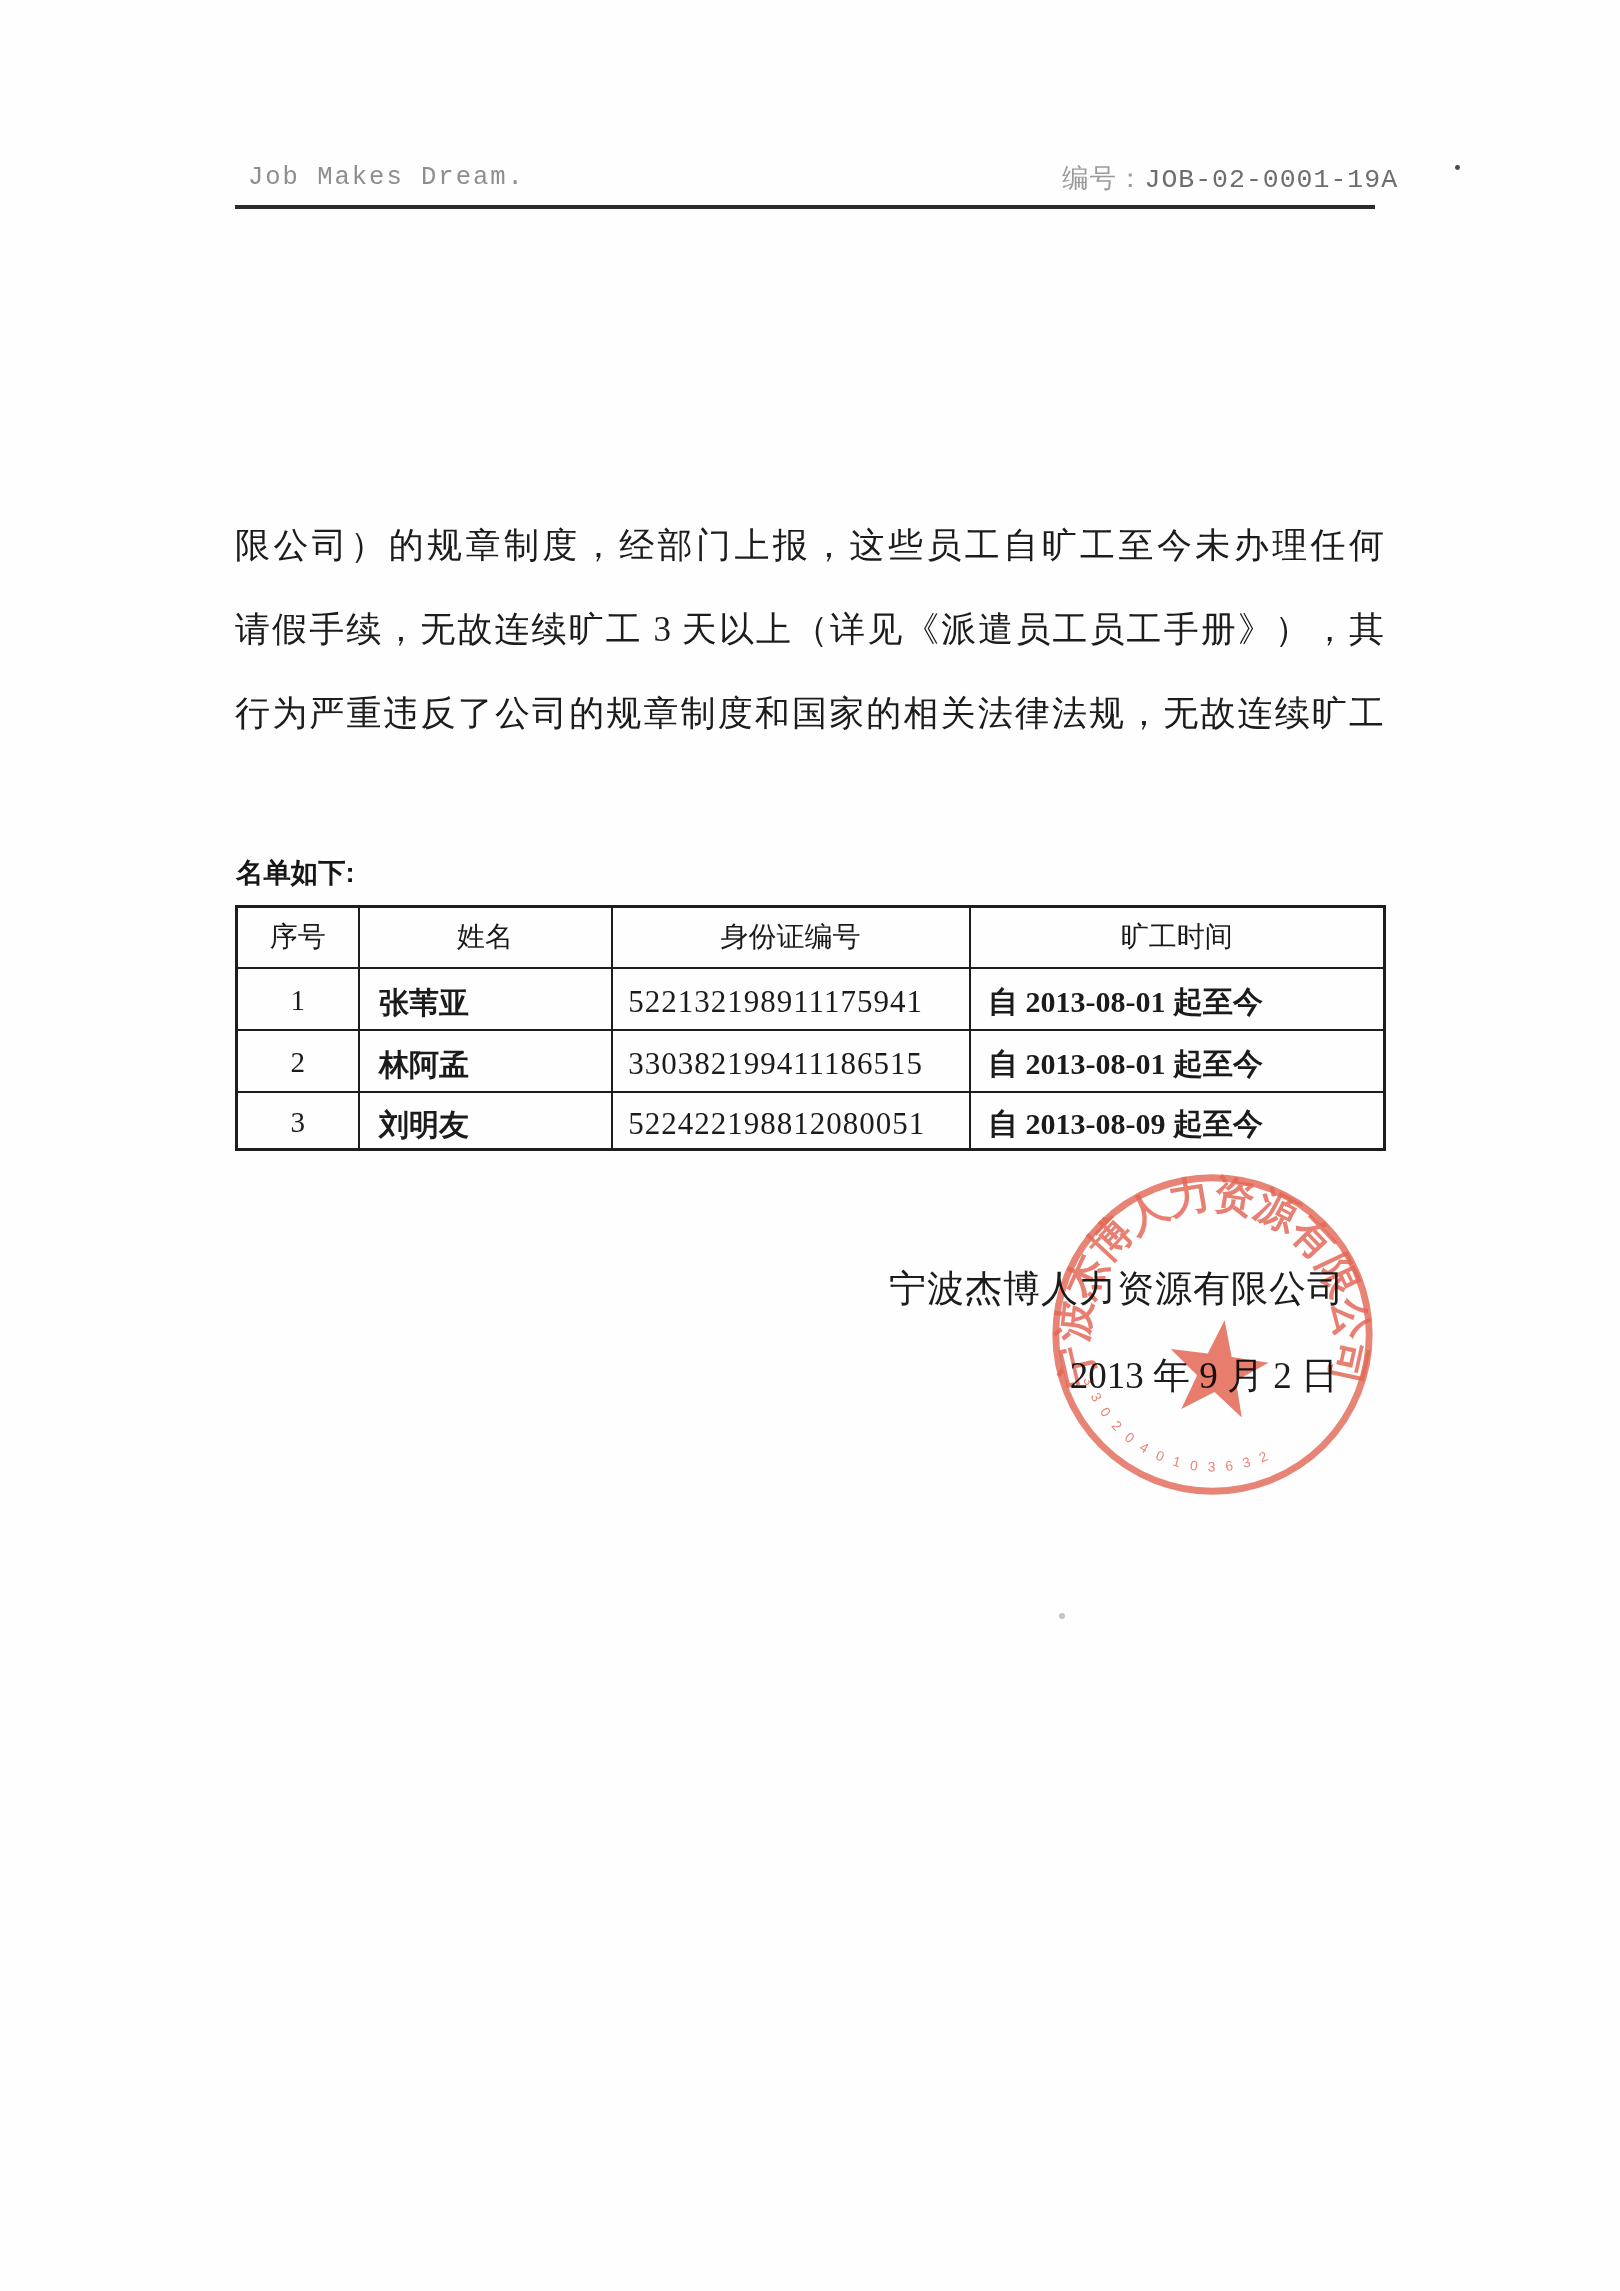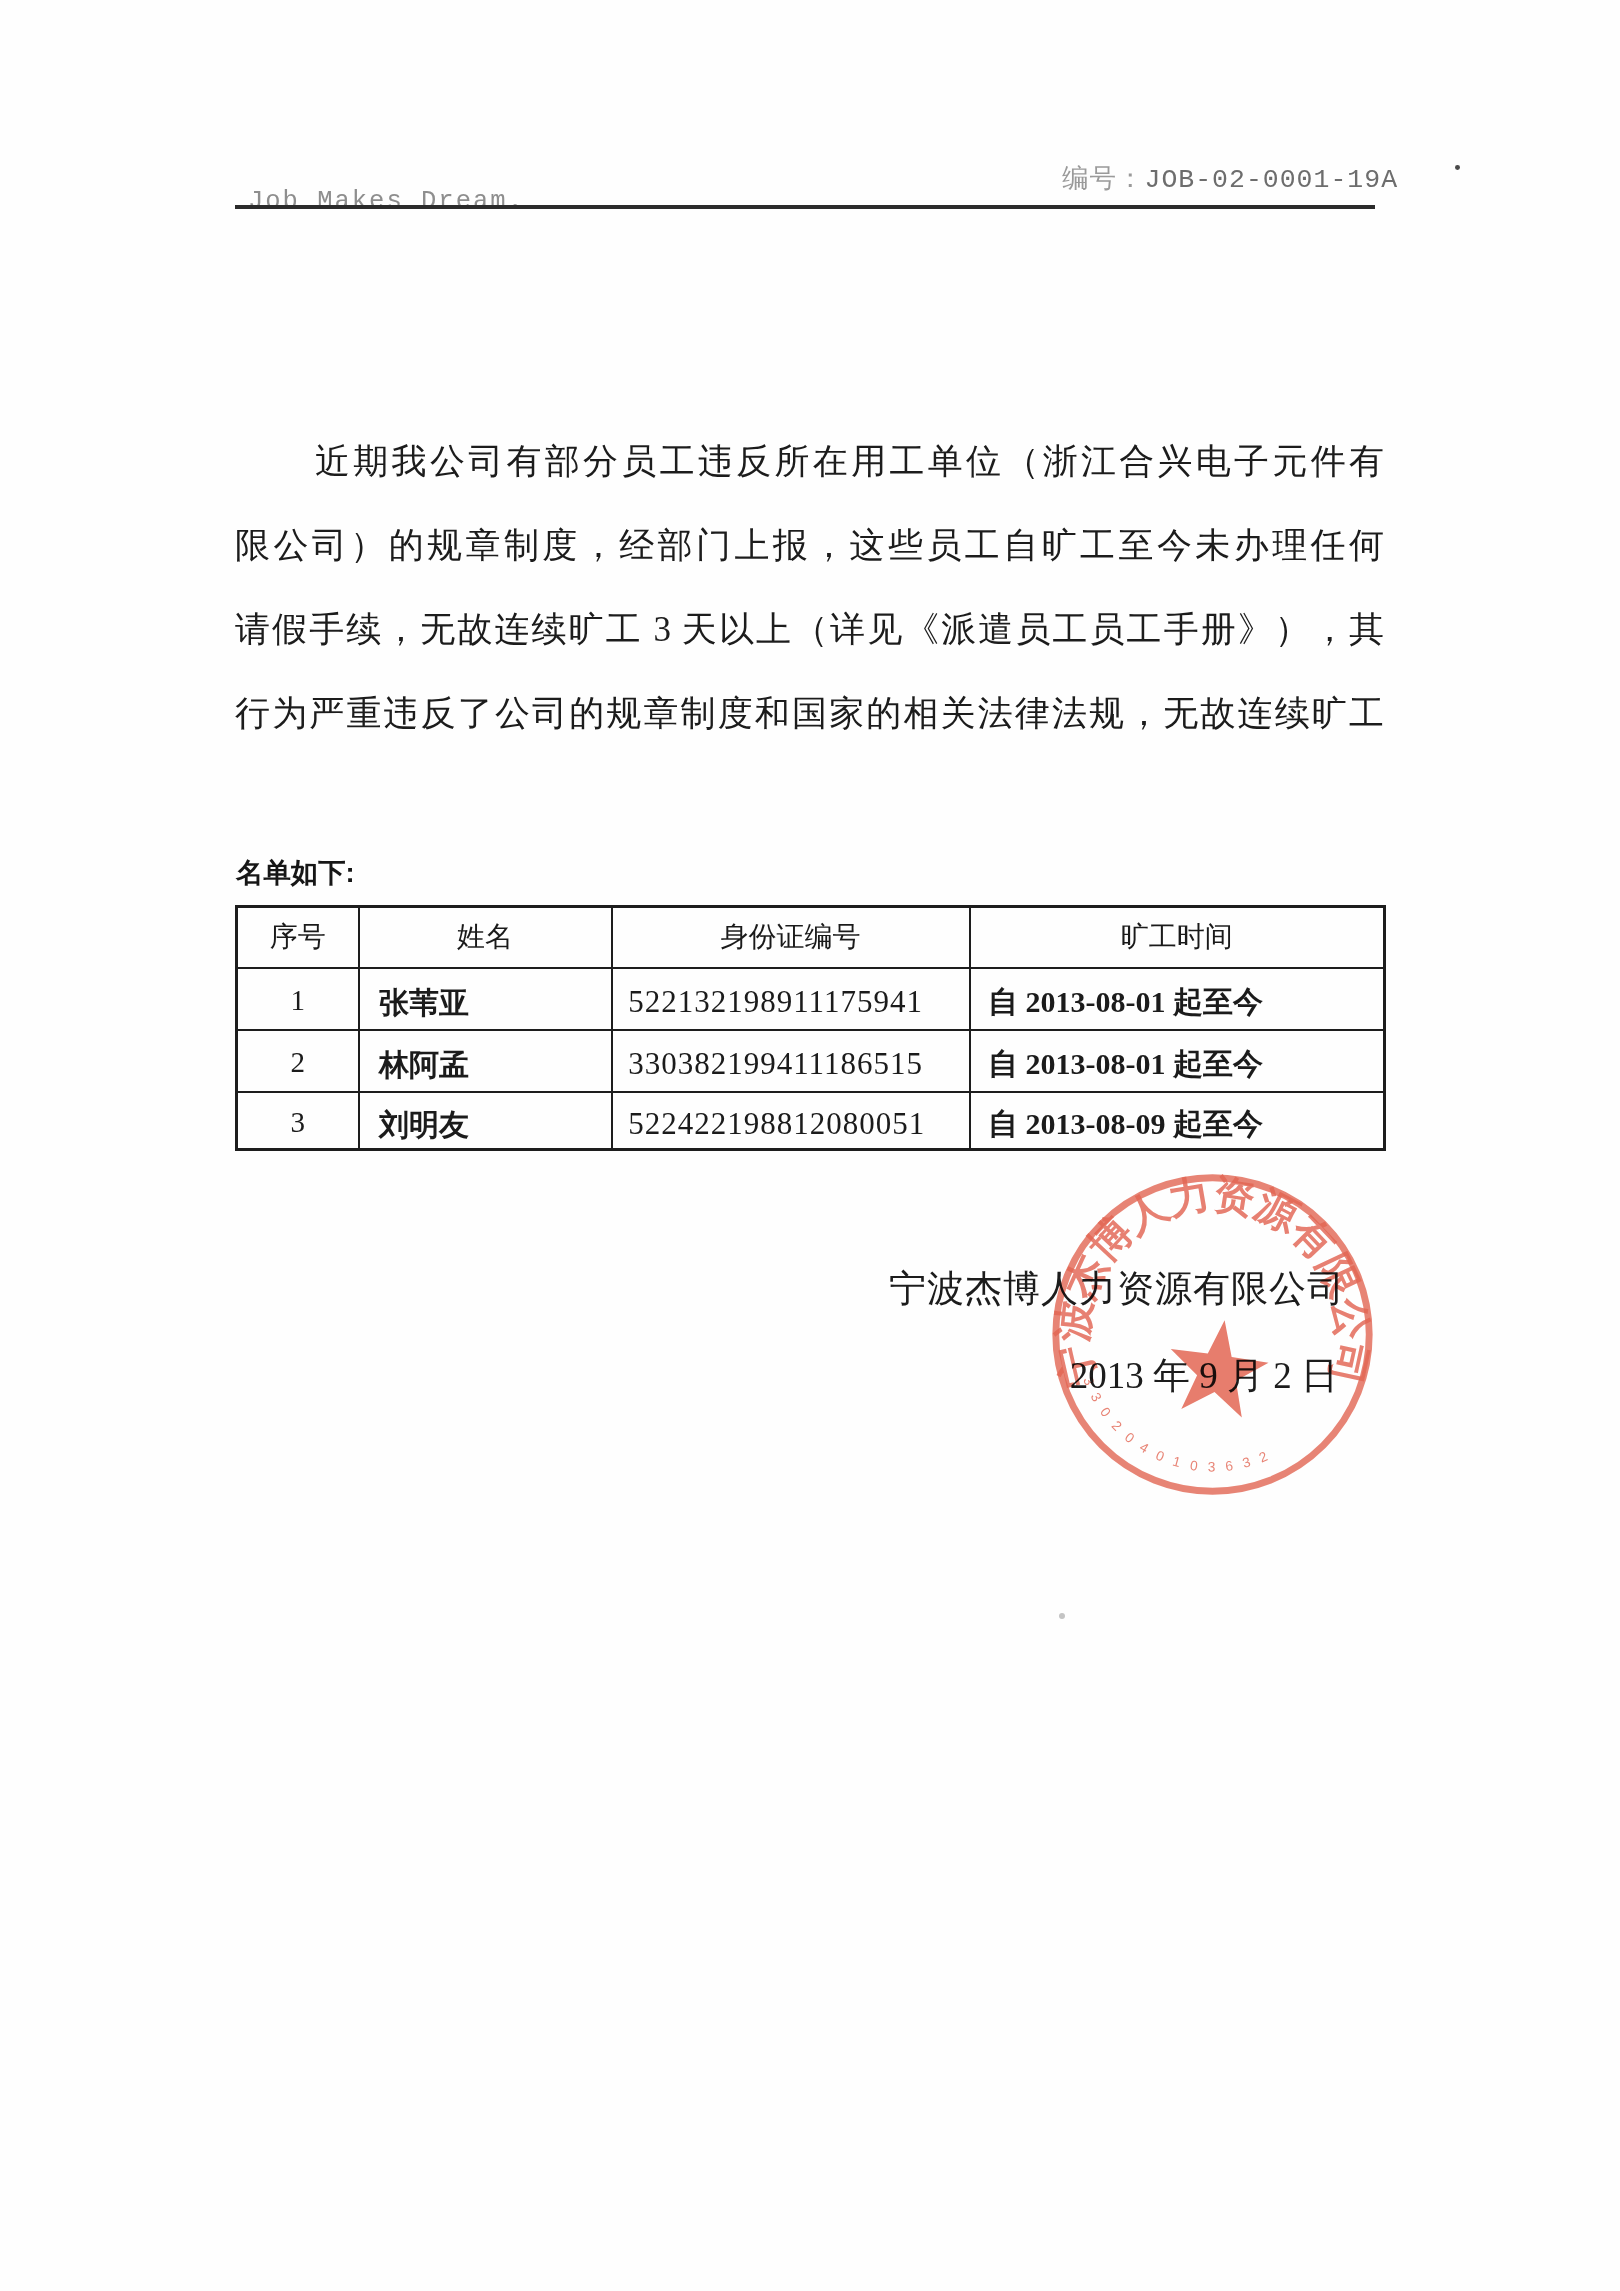--- a/index.html
+++ b/index.html
@@ -9,21 +9,21 @@
     margin:0 auto;
     background:#fefefe;
     overflow:hidden;
     font-family:"Liberation Serif","DejaVu Serif",serif;
     color:#1b1b1b;
   }
   
   .slogan{
     position:absolute;left:248px;top:163px;
     font-family:"Liberation Mono","DejaVu Sans Mono",monospace;
-    font-size:25.5px;letter-spacing:2px;color:#8e8e8e;margin-top:24px;
+    font-size:25.5px;letter-spacing:2px;color:#8e8e8e;
   }
   .doc-no{
     position:absolute;left:1062px;top:160px;white-space:nowrap;
     font-family:"Liberation Mono","DejaVu Sans Mono",monospace;
     font-size:26.5px;letter-spacing:1px;
   }
   .doc-no .lbl{color:#9a9a9a;}
   .doc-no .val{color:#6d6d6d;}
   .header-rule{
     position:absolute;left:235px;top:205px;width:1140px;height:3.9px;
@@ -109,21 +109,20 @@
 
   <div class="slogan">Job Makes Dream.</div>
   <div class="doc-no">
     <span class="lbl">编号：</span><span class="val">JOB-02-0001-19A</span>
   </div>
   <div class="header-rule"></div>
   <div class="dot-tr"></div>
   <div class="speck"></div>
 
 
-  <div class="bodyline l0">近期我公司有部分员工违反所在用工单位（浙江合兴电子元件有</div>
   <div class="bodyline l1">限公司）的规章制度，经部门上报，这些员工自旷工至今未办理任何</div>
   <div class="bodyline l2">请假手续，无故连续旷工 3 天以上（详见《派遣员工员工手册》），其</div>
   <div class="bodyline l3">行为严重违反了公司的规章制度和国家的相关法律法规，无故连续旷工</div>
 
   <div class="list-label">名单如下:</div>
 
   <table class="roster">
     <colgroup>
       <col style="width:122px">
         <col style="width:253px">

